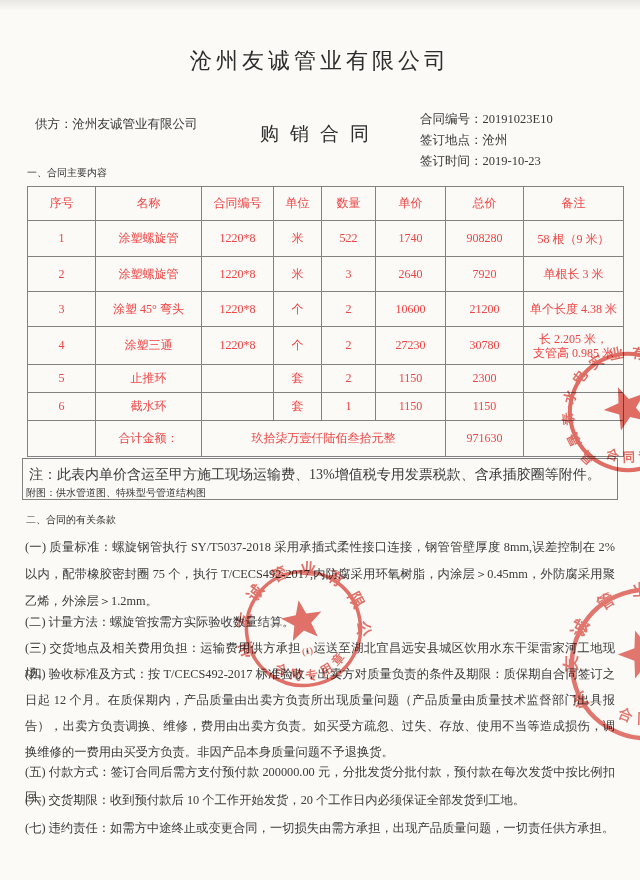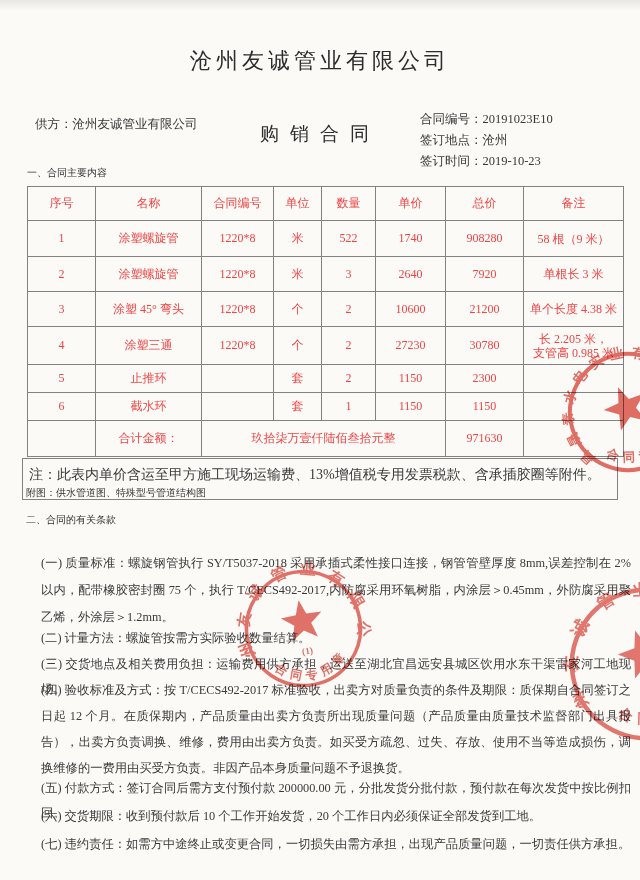--- a/index.html
+++ b/index.html
@@ -32,21 +32,21 @@
     text-align:center; vertical-align:middle; font-weight:normal;
     overflow:hidden;
   }
   td.remark { white-space:pre-line; line-height:14px; }
 
   .note-box {
     left:22px; top:458px; width:596px; height:42px; box-sizing:border-box;
     border:1px solid #828282; font-size:14px; padding:7px 6px 8px 6px; color:#3a3a3a;
   }
   .clause { left:25px; width:590px; font-size:12.3px; line-height:25px;
-    color:#3a3a3a; text-align:justify; margin:16px; }
+    color:#3a3a3a; text-align:justify; margin:0; }
 
   
   .stamp { position:absolute; mix-blend-mode:multiply; pointer-events:none; }
   .seal-ring { fill:none; stroke:#dc4b41; }
   .seal-star { fill:#dc4b41; }
   .seal-text { fill:#dc4b41; font-weight:bold;
     font-family:"Liberation Serif","DejaVu Serif",serif; }
 </style>
 </head>
 <body>

